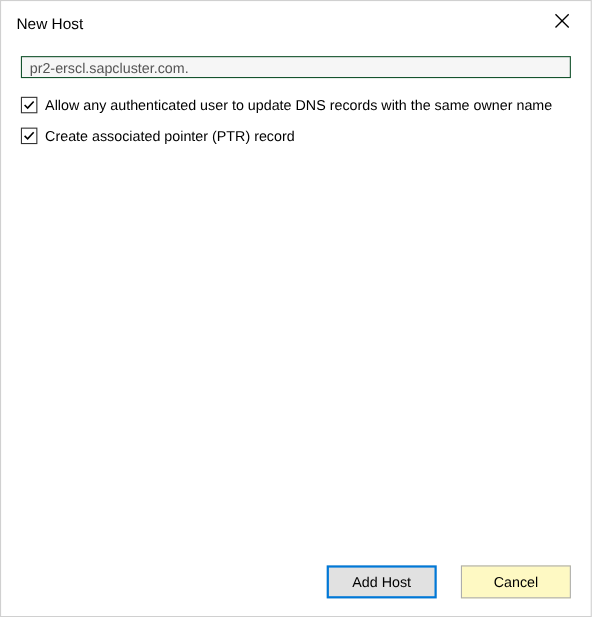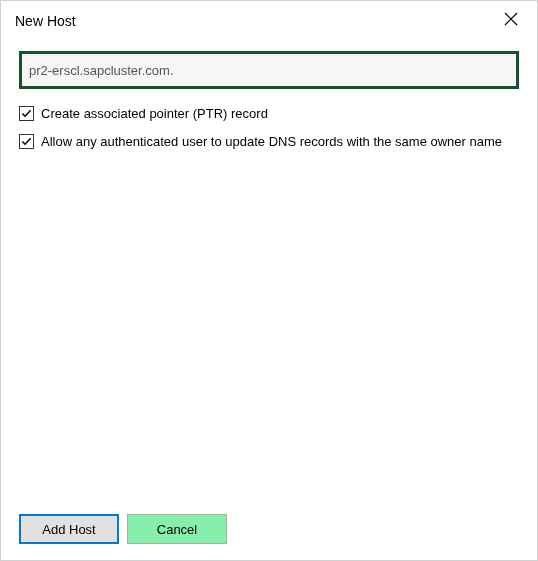--- a/index.html
+++ b/index.html
@@ -66,24 +66,24 @@
       border: 1px solid #000000;
       outline: none;
       height: 28px;
       background: #ffffff;
     }
     .text-readonly {
       width: 100%;
       padding: 5px 7px;
       font-family: inherit;
       font-size: 13px;
-      border: 3px solid #14532d;
+      border: 1px solid #14532d;
       background: #f6f6f6;
       color: #555555;
-      height: 38px;
+      height: 20px;
       display: flex;
       align-items: center;
     }
     .checkbox-row {
       display: flex;
       align-items: flex-start;
       margin-bottom: 10px;
       gap: 7px;
     }
     .checkbox {
@@ -100,29 +100,30 @@
     .checkbox svg {
       width: 11px;
       height: 11px;
     }
     .checkbox-label {
       font-size: 13px;
       line-height: 1.4;
     }
     .button-row {
       display: flex;
-      gap: 8px;
+      justify-content: flex-end;
+      gap: 22px;
       padding: 12px 18px 16px 18px;
     }
     .btn {
       min-width: 100px;
       height: 30px;
       font-family: inherit;
       font-size: 13px;
-      background: #86efac;
+      background: #fef9c3;
       border: 1px solid #adadad;
       cursor: default;
       padding: 0 18px;
     }
     .btn-primary {
       border: 2px solid #0078d7;
       background: #e1e1e1;
     }
   </style>
 </head>
@@ -147,30 +148,30 @@
       <div class="text-readonly">pr2-erscl.sapcluster.com.</div>
     </div>
 
 
     <div class="checkbox-row">
       <div class="checkbox">
         <svg viewBox="0 0 12 12">
           <polyline points="1.5,6 4.5,9 10.5,2.5" fill="none" stroke="#000" stroke-width="1.6"></polyline>
         </svg>
       </div>
-      <div class="checkbox-label">Create associated pointer (PTR) record</div>
+      <div class="checkbox-label">Allow any authenticated user to update DNS records with the same owner name</div>
     </div>
 
     <div class="checkbox-row">
       <div class="checkbox">
         <svg viewBox="0 0 12 12">
           <polyline points="1.5,6 4.5,9 10.5,2.5" fill="none" stroke="#000" stroke-width="1.6"></polyline>
         </svg>
       </div>
-      <div class="checkbox-label">Allow any authenticated user to update DNS records with the same owner name</div>
+      <div class="checkbox-label">Create associated pointer (PTR) record</div>
     </div>
 
   </div>
 
   <div class="button-row">
     <button class="btn btn-primary">Add Host</button>
     <button class="btn">Cancel</button>
   </div>
 
 </div>

